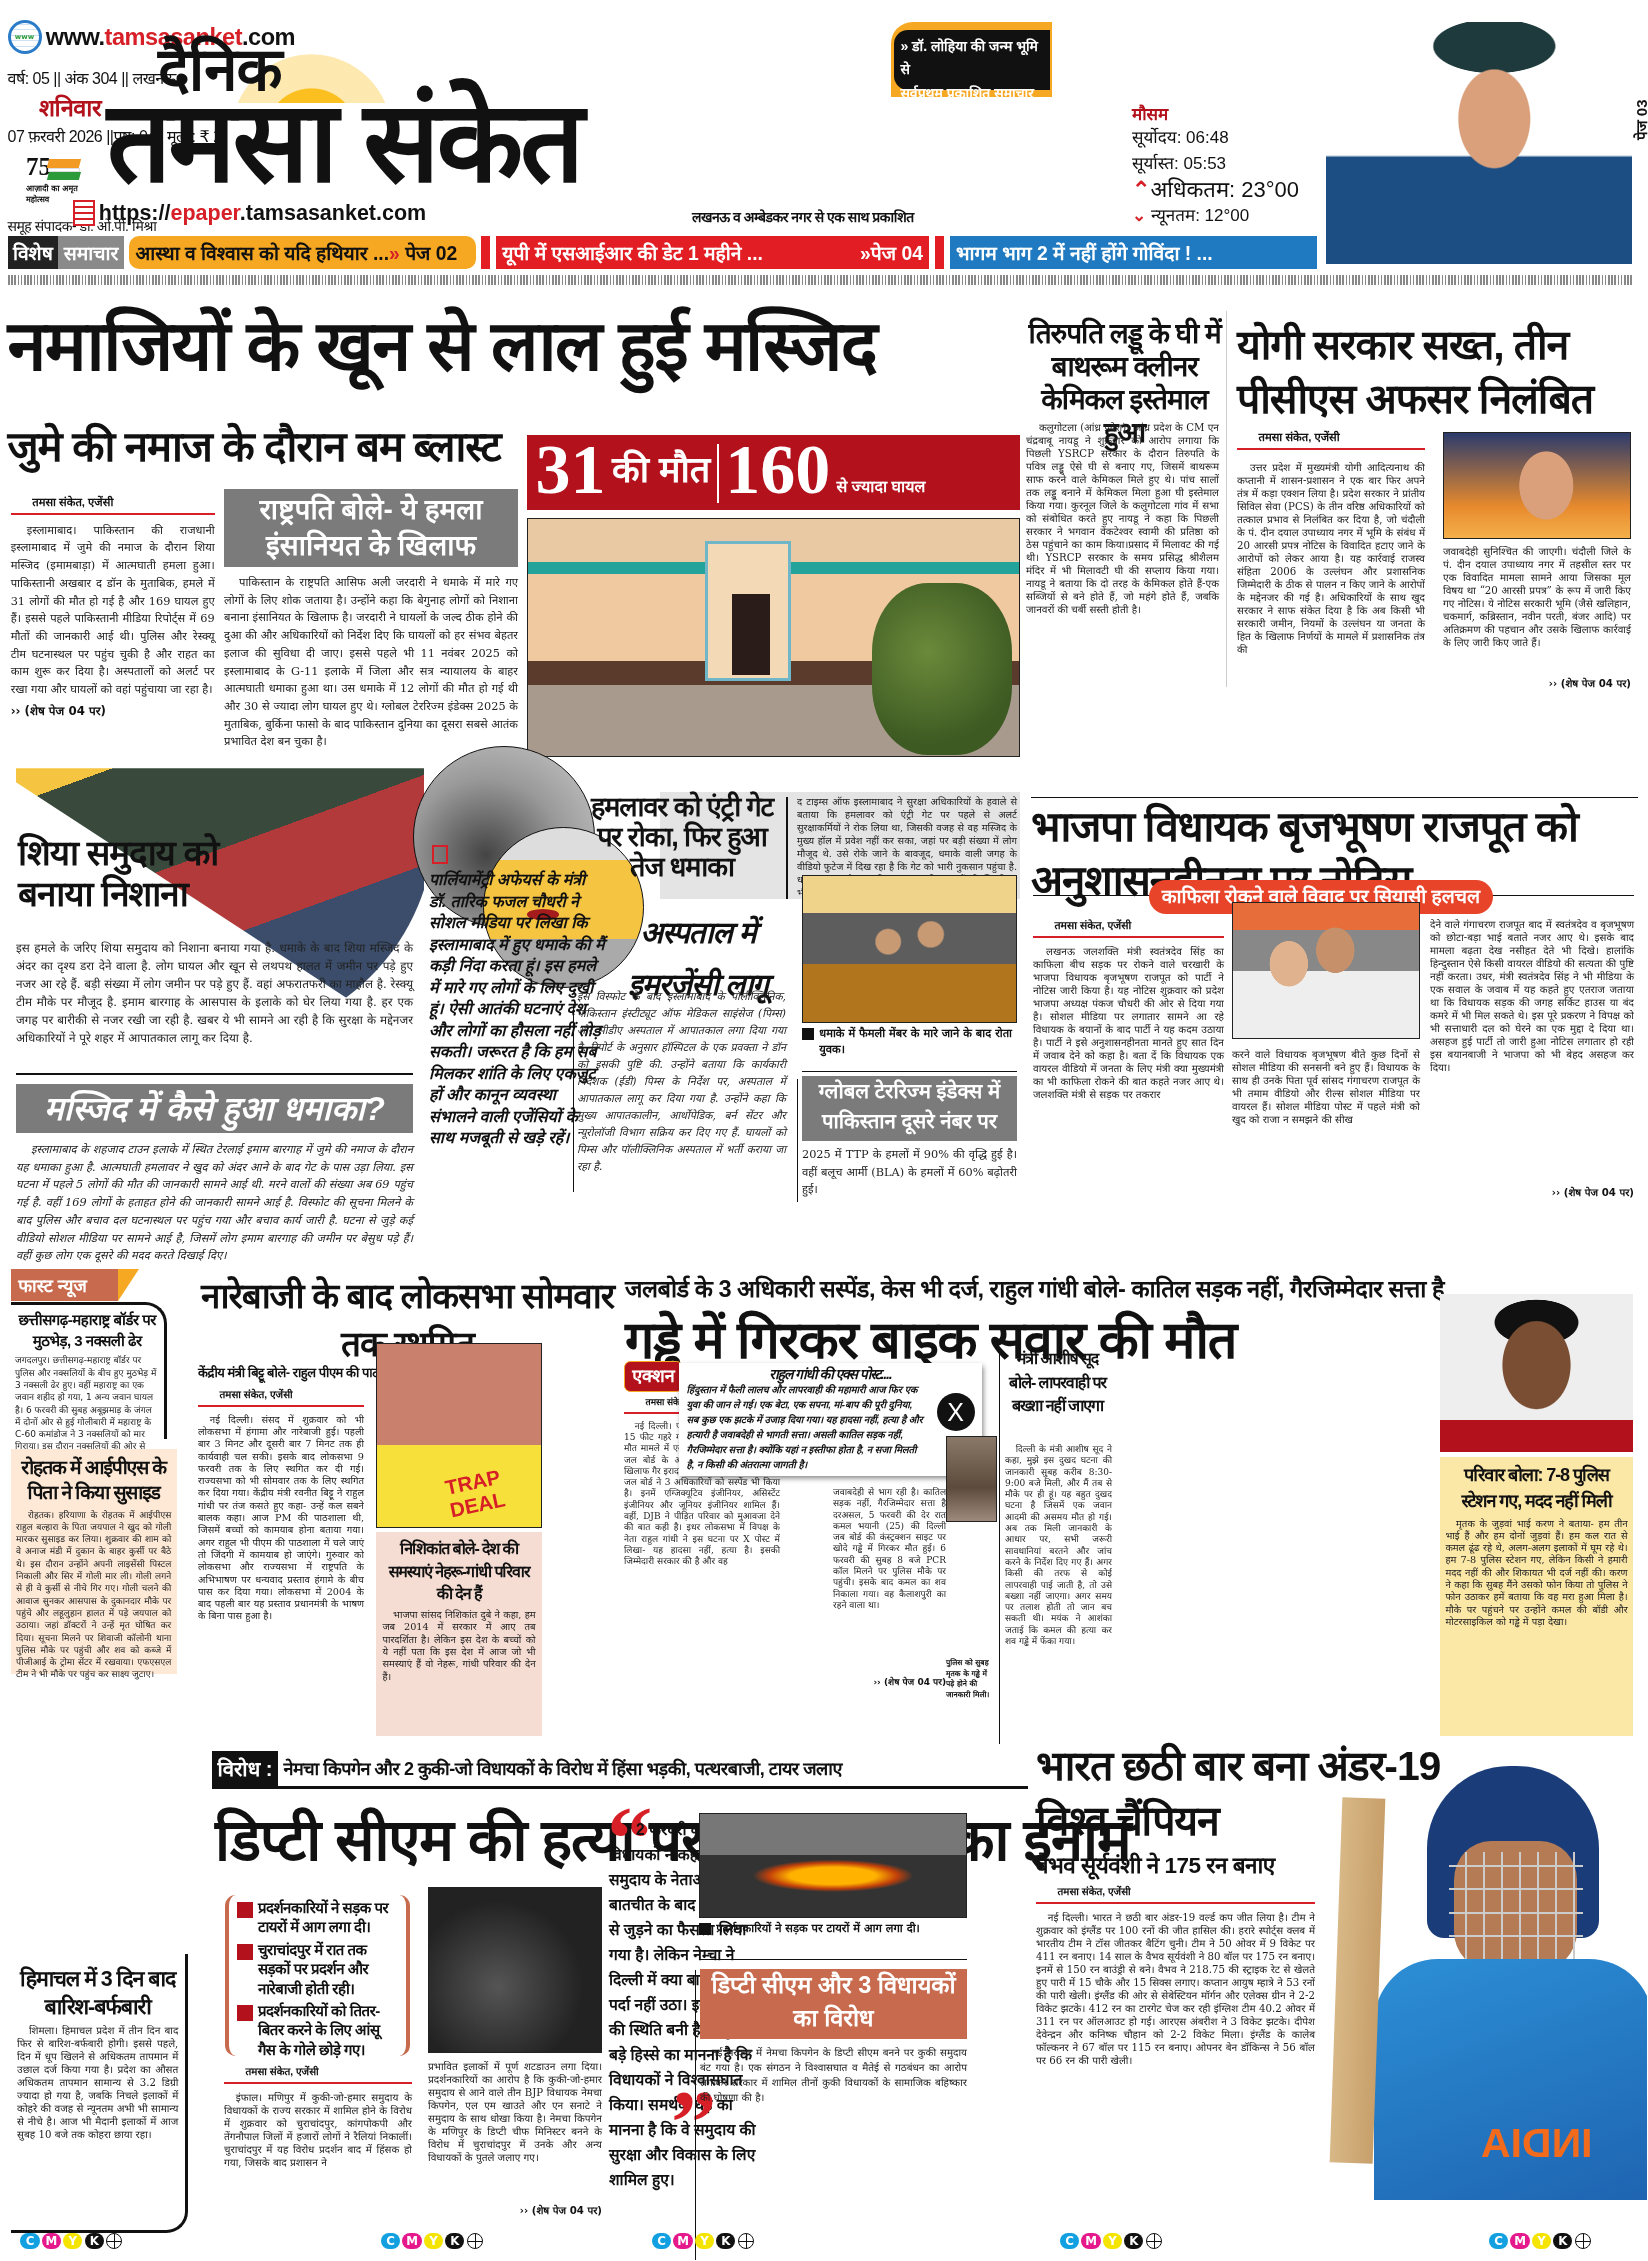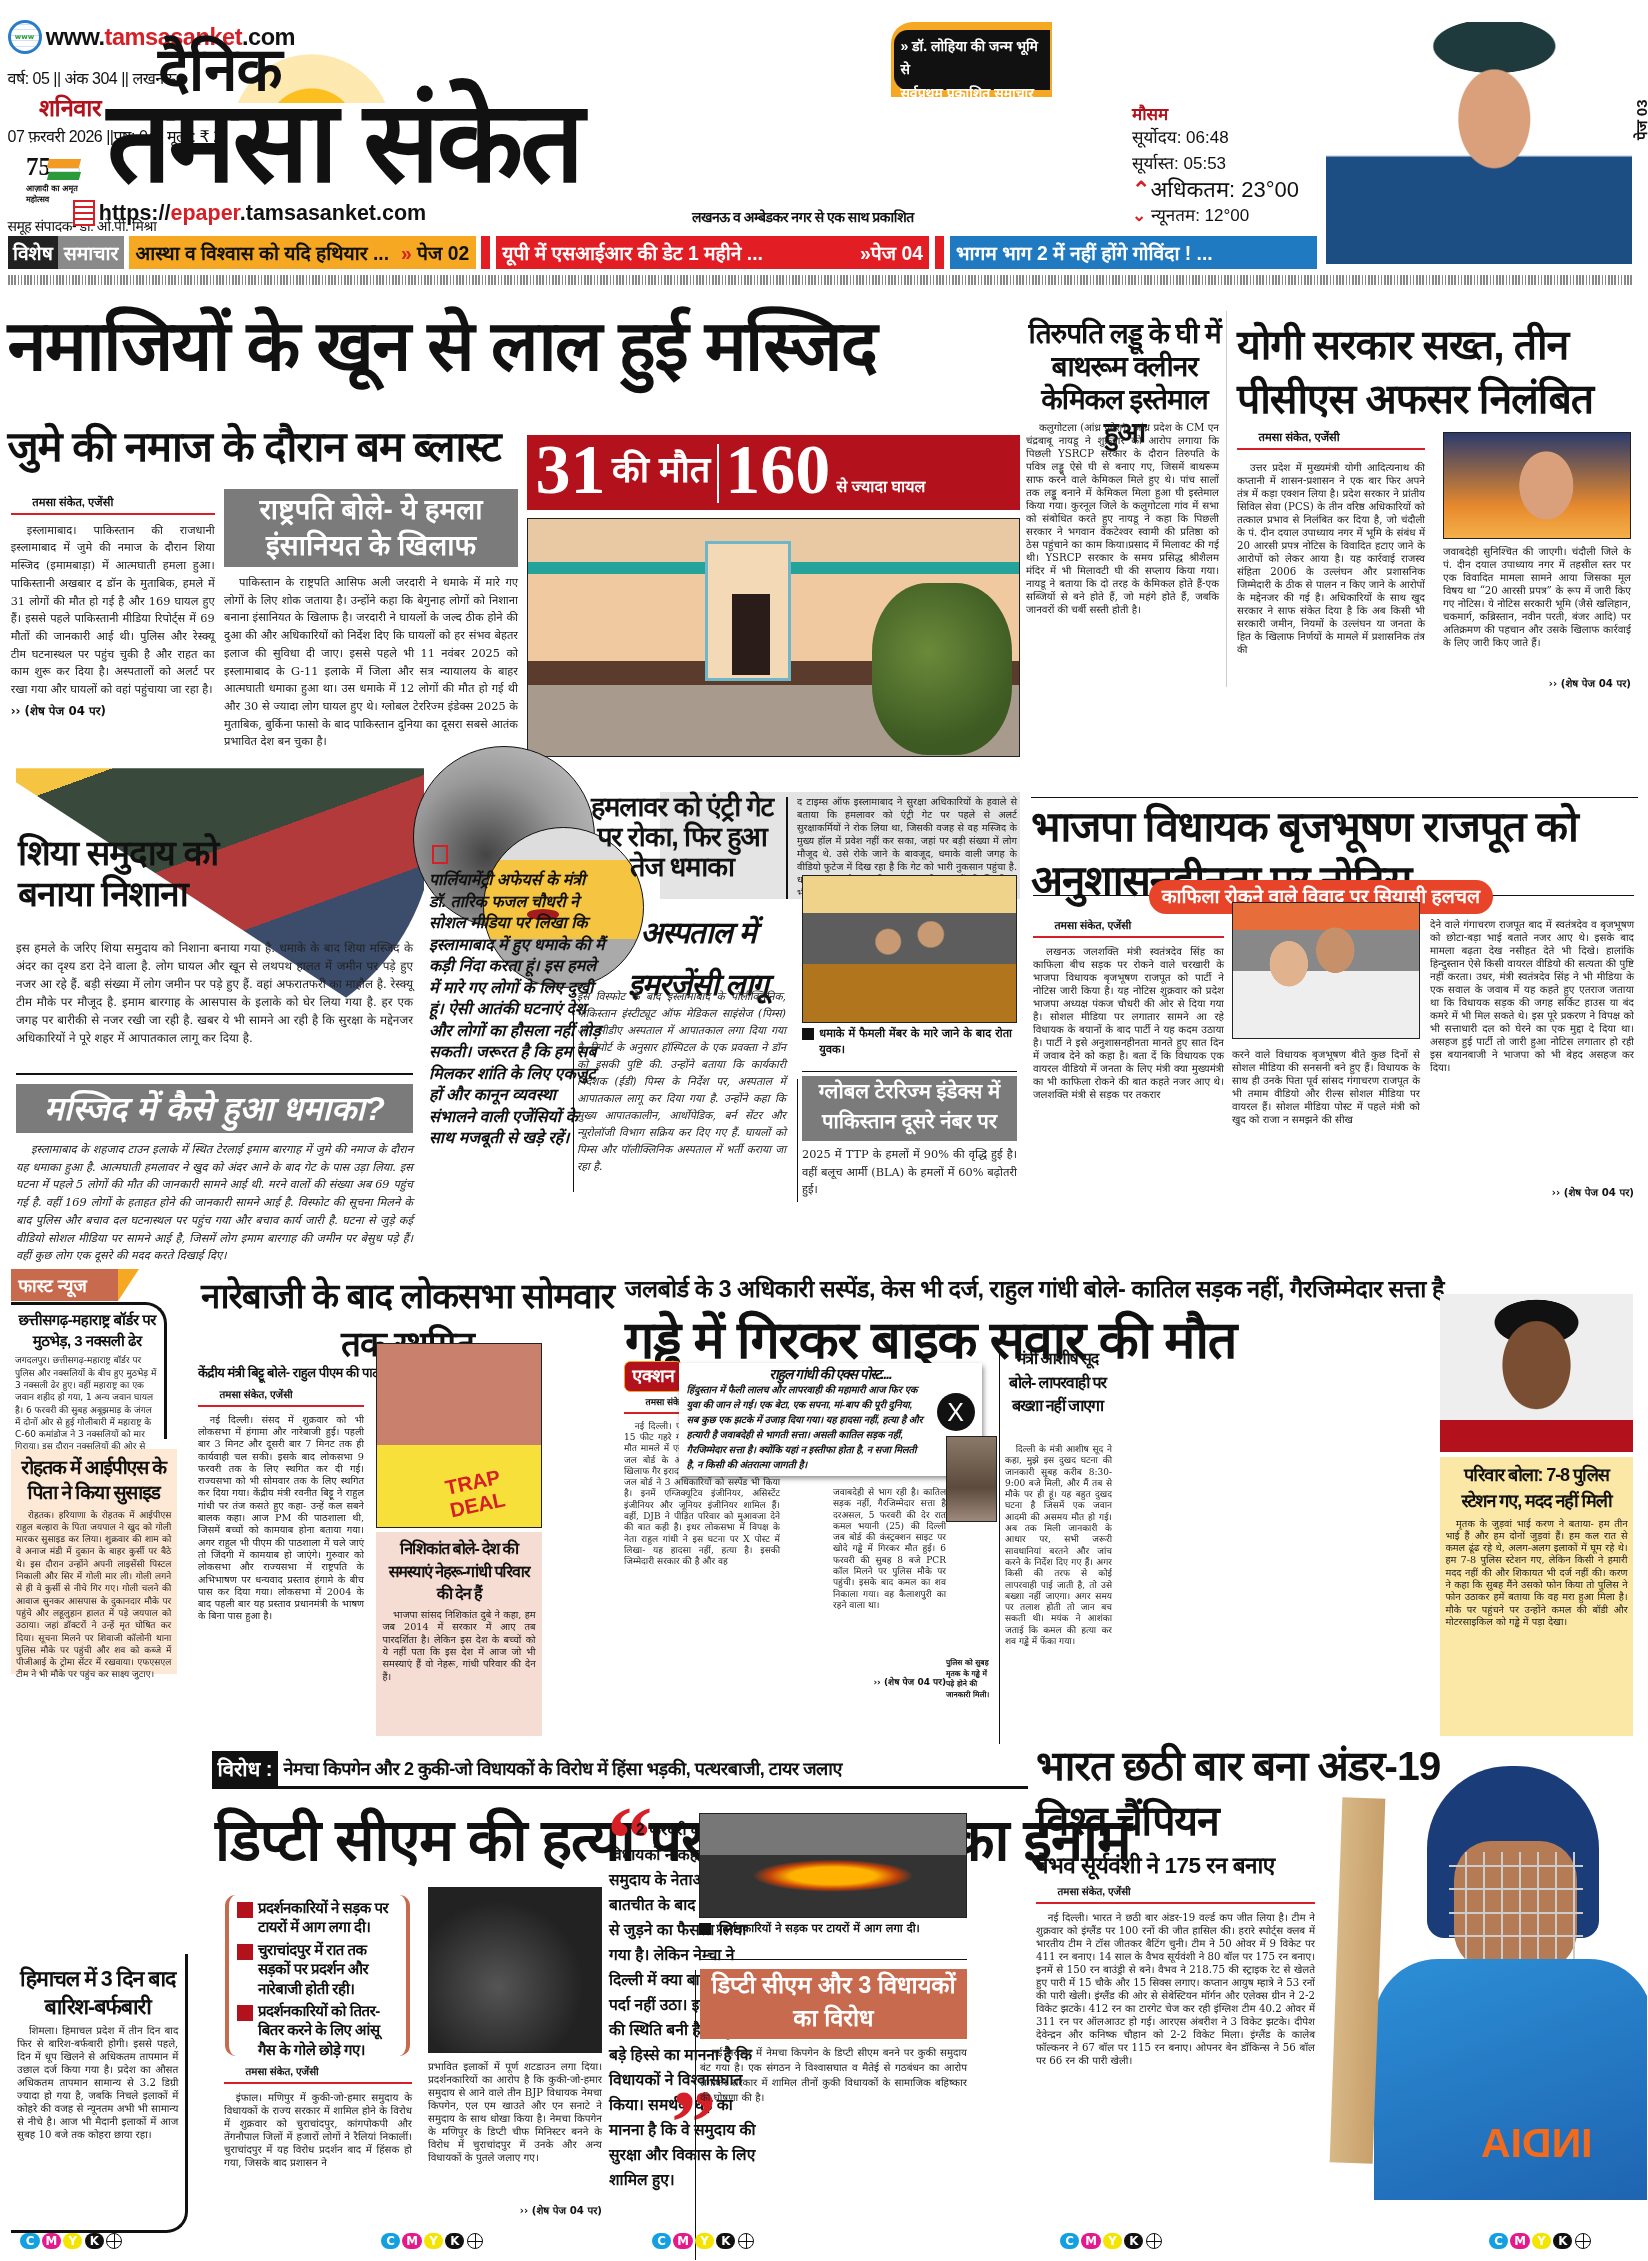--- a/index.html
+++ b/index.html
@@ -76,21 +76,21 @@
   <div class="abs" style="left:1632px;top:54px;width:16px;height:86px;writing-mode:vertical-rl;transform:rotate(180deg);font-family:'Liberation Sans',sans-serif;font-weight:bold;font-size:15px;">
     <span>पेज 03</span>
   </div>
 </div>
 
 <div class="abs" style="left:7.5px;top:236px;width:1310px;height:33px;display:flex;gap:5.4px;font-family:'Liberation Sans',sans-serif;font-weight:bold;font-size:19.3px;">
   <div style="display:flex;">
     <span style="background:#222;color:#fff;padding:3.2px 5.4px;">विशेष</span>
     <span style="background:#8a8a8a;color:#fff;padding:3.2px 5.4px;">समाचार</span>
   </div>
-  <div style="background:#f7a823;width:354px;padding:3.2px 6.4px;display:flex;justify-content:space-between;">
+  <div style="background:#f7a823;width:354px;padding:3.2px 6.4px;display:flex;justify-content:flex-start;border-radius:10px;">
     <span>आस्था व विश्वास को यदि हथियार ...</span>
     <span><span style="color:#d61f26">»</span> <span>पेज 02</span></span>
   </div>
   <div style="background:#e31d24;width:9.7px;"></div>
   <div style="background:#e31d24;color:#fff;width:443px;padding:3.2px 6.4px;display:flex;justify-content:space-between;">
     <span>यूपी में एसआईआर की डेट 1 महीने ...</span>
     <span><span>»</span><span>पेज 04</span></span>
   </div>
   <div style="background:#e31d24;width:9.7px;"></div>
   <div style="background:#1f7ac1;color:#fff;width:376px;padding:3.2px 6.4px;">

